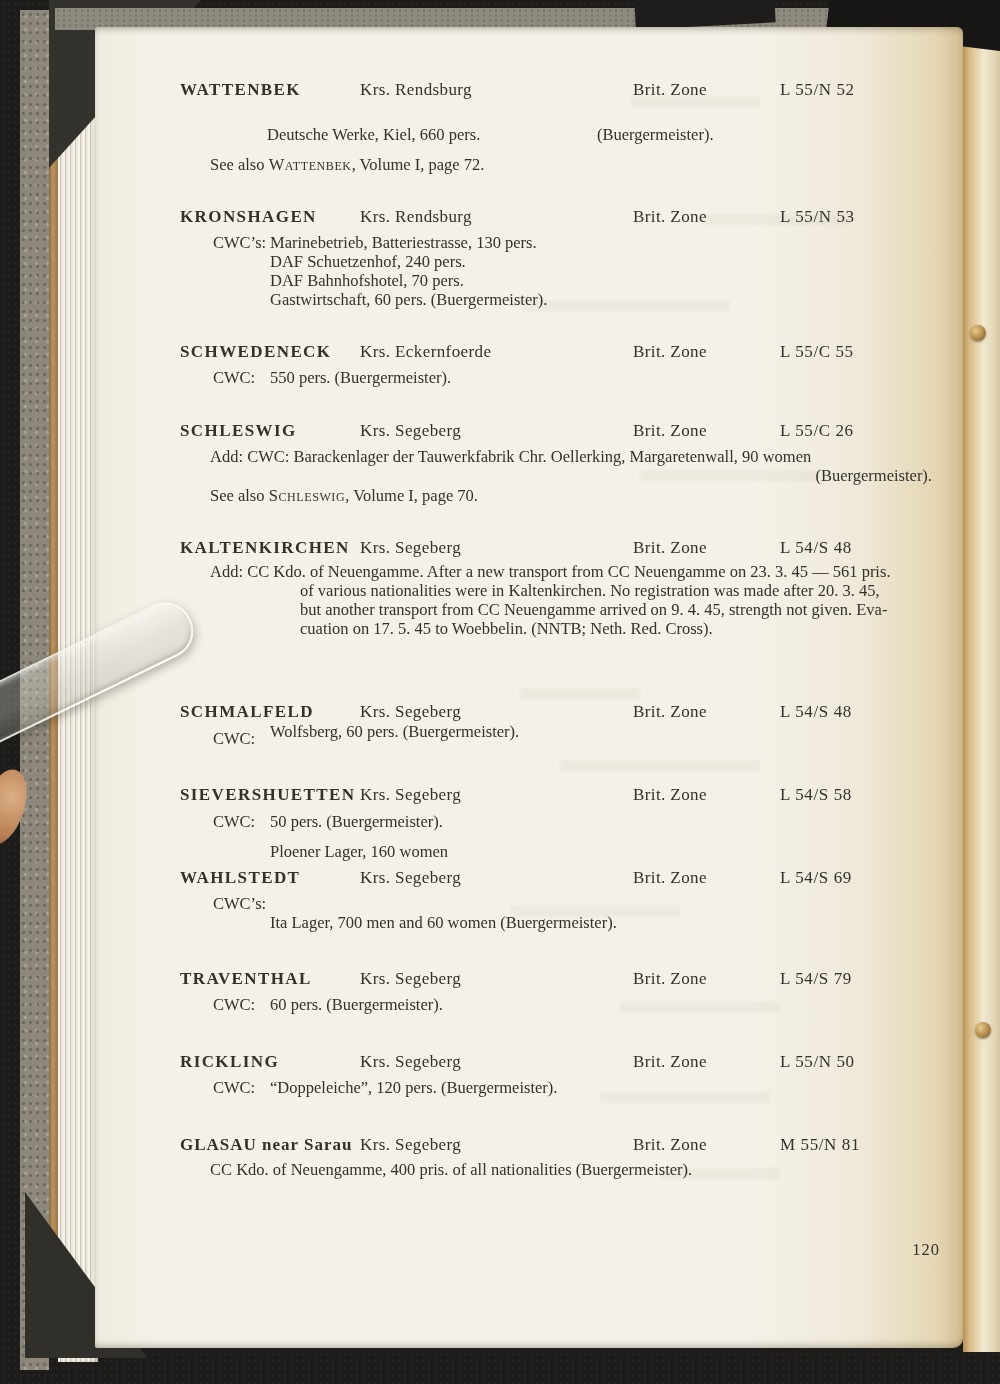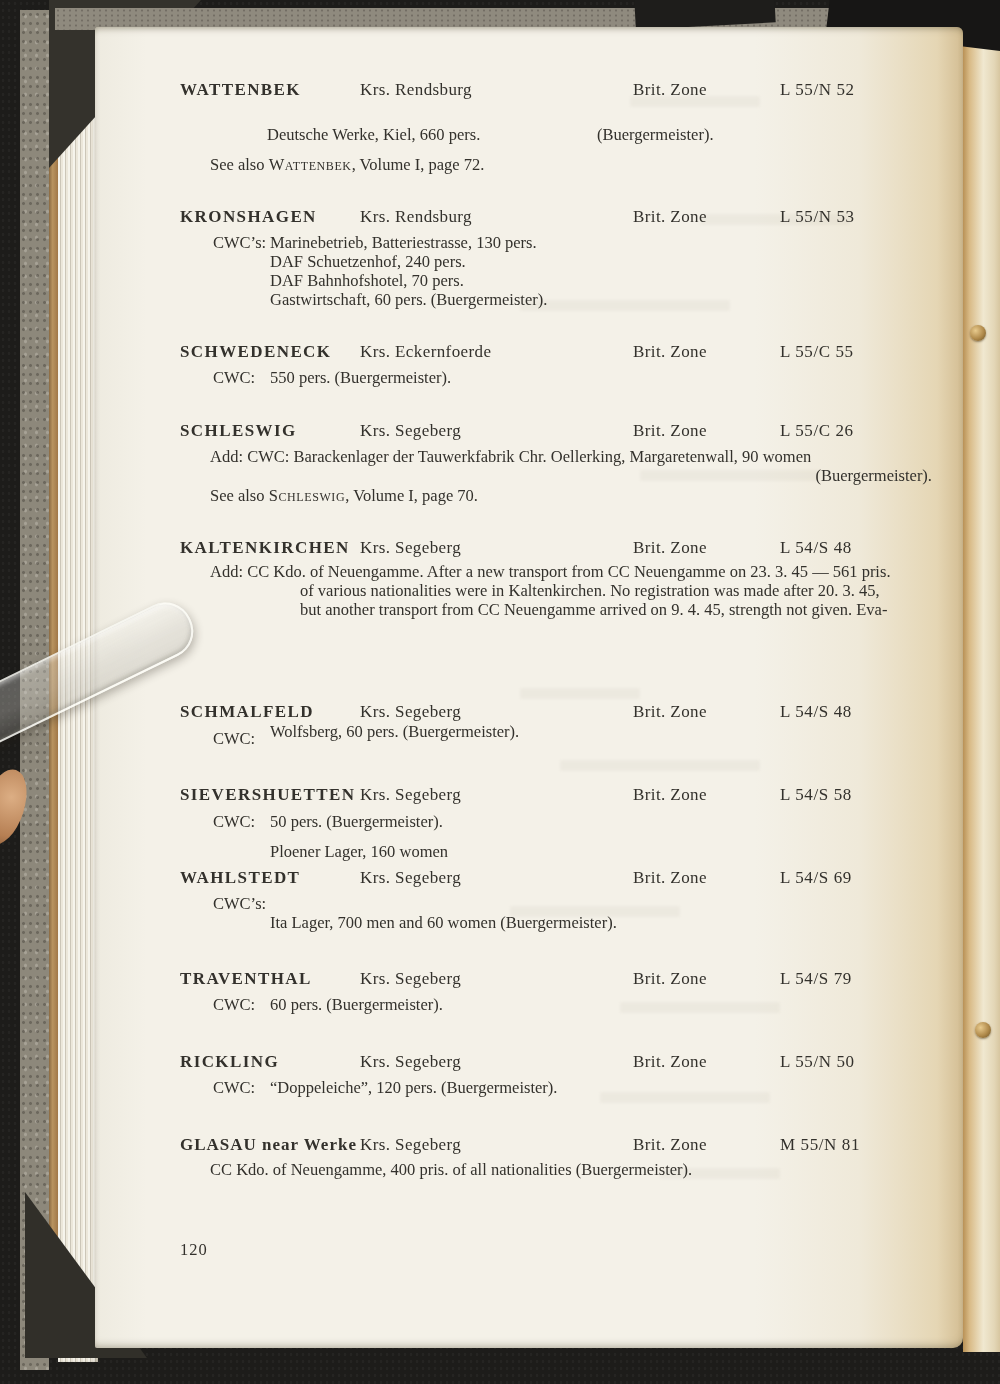--- a/index.html
+++ b/index.html
@@ -50,21 +50,21 @@
   .txt{position:absolute;left:0;top:0;width:100%;height:100%;color:#33312c;}
   .hdr{position:absolute;left:0;width:100%;height:22px;}
   .hdr span{position:absolute;white-space:nowrap;font-size:17px;letter-spacing:1.4px;}
   .hn{left:180px;font-weight:bold;font-weight:600;}
   .hk{left:360px;letter-spacing:.4px !important;}
   .hz{left:633px;letter-spacing:.4px !important;}
   .hc{left:780px;letter-spacing:.6px !important;}
   .ln{position:absolute;white-space:nowrap;font-size:16.5px;line-height:19px;}
   .sc{font-variant:small-caps;letter-spacing:.6px;}
   .rt{text-align:right;}
-  .pageno{position:absolute;left:180px;top:1240px;width:760px;text-align:left;
+  .pageno{position:absolute;left:180px;top:1240px;width:760px;text-align:right;
     font-size:16.5px;letter-spacing:1px;}
   
   .finger{position:absolute;left:-16px;top:768px;width:40px;height:78px;
     border-radius:50%;transform:rotate(18deg);z-index:45;
     background:radial-gradient(circle at 60% 35%, #dcae84, #b67f53 70%, #8d5d3a);}
   .strip{position:absolute;left:-67px;top:716px;width:282px;height:52px;
     border-radius:27px;z-index:50;
     transform:rotate(-26deg);transform-origin:left center;
     background:linear-gradient(180deg, rgba(245,245,240,0.30), rgba(205,203,196,0.38) 55%, rgba(170,168,160,0.30));
     border:2px solid rgba(252,252,248,0.8);
@@ -147,20 +147,21 @@
 
     <div class="hdr" style="top:538px">
       <span class="hn">KALTENKIRCHEN</span>
       <span class="hk">Krs. Segeberg</span>
       <span class="hz">Brit. Zone</span>
       <span class="hc">L 54/S 48</span>
     </div>
     <div class="ln" style="left:210px;top:562px">Add: CC Kdo. of Neuengamme.  After a new transport from CC Neuengamme on 23. 3. 45 — 561 pris.</div>
     <div class="ln" style="left:300px;top:581px">of various nationalities were in Kaltenkirchen.  No registration was made after 20. 3. 45,</div>
     <div class="ln" style="left:300px;top:600px">but another transport from CC Neuengamme arrived on 9. 4. 45, strength not given.  Eva-</div>
+    <div class="ln" style="left:300px;top:619px">cuation on 17. 5. 45 to Woebbelin.  (NNTB; Neth. Red. Cross).</div>
 
     <div class="hdr" style="top:702px">
       <span class="hn">SCHMALFELD</span>
       <span class="hk">Krs. Segeberg</span>
       <span class="hz">Brit. Zone</span>
       <span class="hc">L 54/S 48</span>
     </div>
     <div class="ln" style="left:213px;top:729px">CWC:</div>
     <div class="ln" style="left:270px;top:722px">Wolfsberg, 60 pers. (Buergermeister).</div>
 
@@ -195,21 +196,21 @@
     <div class="hdr" style="top:1052px">
       <span class="hn">RICKLING</span>
       <span class="hk">Krs. Segeberg</span>
       <span class="hz">Brit. Zone</span>
       <span class="hc">L 55/N 50</span>
     </div>
     <div class="ln" style="left:213px;top:1078px">CWC:</div>
     <div class="ln" style="left:270px;top:1078px">“Doppeleiche”, 120 pers. (Buergermeister).</div>
 
     <div class="hdr" style="top:1135px">
-      <span class="hn" style="letter-spacing:1px">GLASAU near Werke</span>
+      <span class="hn" style="letter-spacing:1px">GLASAU near Sarau</span>
       <span class="hk">Krs. Segeberg</span>
       <span class="hz">Brit. Zone</span>
       <span class="hc">M 55/N 81</span>
     </div>
     <div class="ln" style="left:210px;top:1160px">CC Kdo. of Neuengamme, 400 pris. of all nationalities (Buergermeister).</div>
 
     <div class="pageno">120</div>
   </div>
 
   <div class="post" style="left:970px;top:325px"></div>

